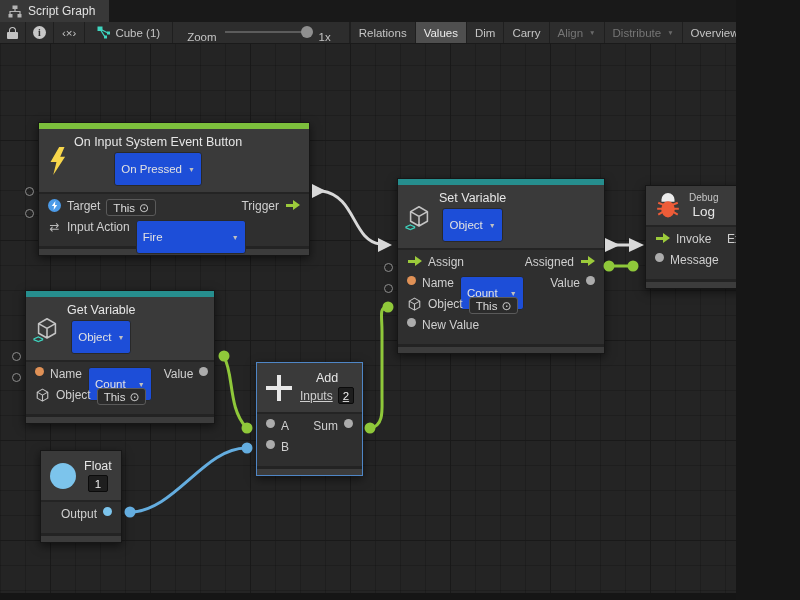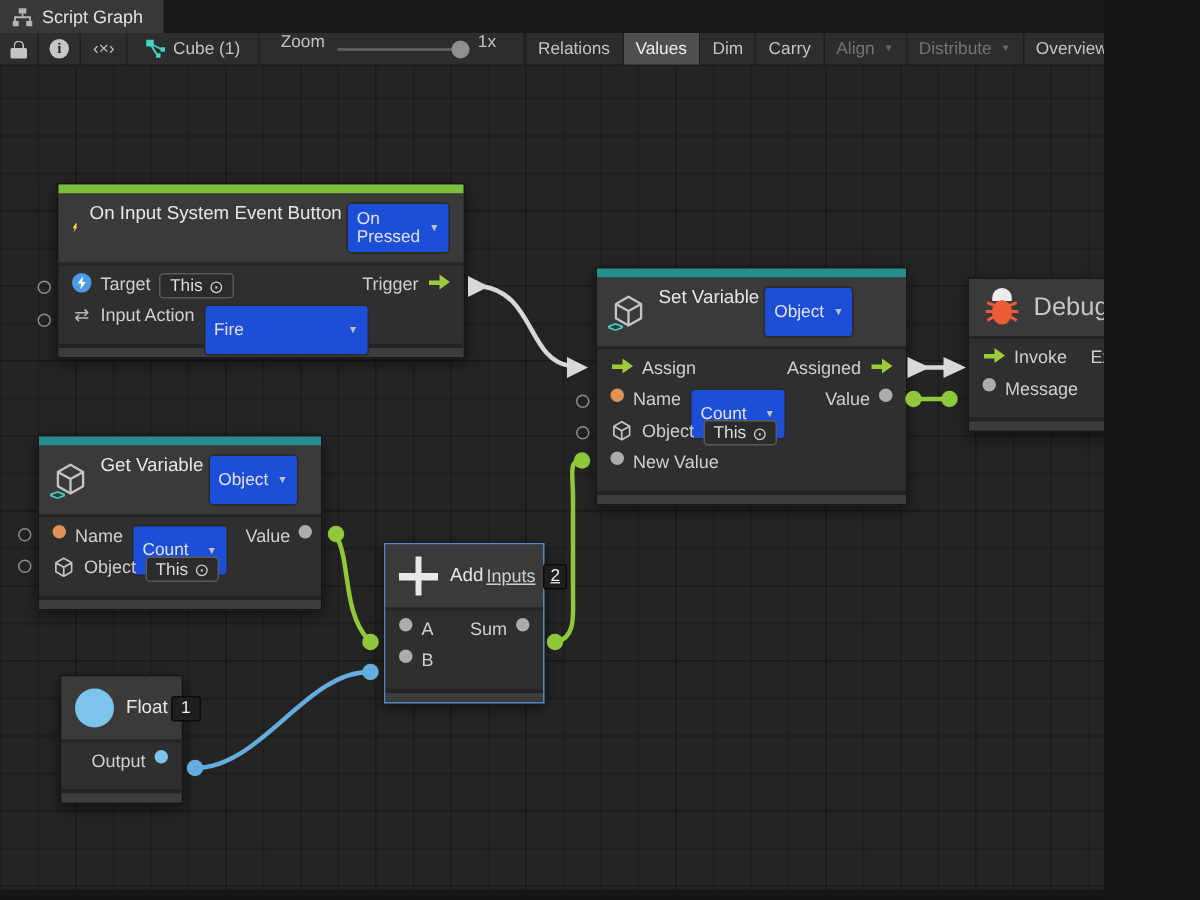--- a/index.html
+++ b/index.html
@@ -14,21 +14,21 @@
   .maxbox{width:10px;height:9px;border:1.5px solid #C9C9C9;}
 
   
   .toolbar{position:absolute;left:0;top:22px;width:800px;height:22px;background:#2D2D2D;border-bottom:1px solid #1A1A1A;display:flex;align-items:stretch;font-size:11.5px;color:#C4C4C4;}
   .tbtn{display:flex;align-items:center;justify-content:center;gap:4px;padding:0 8px;border-right:1px solid #1F1F1F;white-space:nowrap;}
   .tbtn.icon-only{padding:0 7px;}
   .tbtn.active{background:#4F4F4F;color:#ECECEC;}
   .tbtn.disabled{color:#757575;}
   .tbtn .mini-caret{font-size:6.5px;color:#9A9A9A;margin-left:2px;}
   .tbtn.disabled .mini-caret{color:#6A6A6A;}
-  .zoomgrp{display:flex;align-items:flex-start;gap:8px;padding:0 18px 0 14px;border-right:1px solid #1F1F1F;}
+  .zoomgrp{display:flex;align-items:flex-end;gap:8px;padding:0 18px 0 14px;border-right:1px solid #1F1F1F;}
   .slider{position:relative;width:86px;height:22px;}
   .slider .track{position:absolute;left:0;right:0;top:10px;height:2px;background:#5C5C5C;}
   .slider .handle{position:absolute;right:-2px;top:5px;width:12px;height:12px;border-radius:50%;background:#8F8F8F;}
   .rightgrp{margin-left:auto;display:flex;align-items:stretch;}
   .rightgrp .tbtn:first-child{border-left:1px solid #1F1F1F;}
   
   .lock{position:relative;width:11px;height:12px;}
   .lock .shackle{position:absolute;left:2px;top:0;width:7px;height:6px;border:1.7px solid #C4C4C4;border-bottom:none;border-radius:4px 4px 0 0;}
   .lock .body{position:absolute;left:0;bottom:0;width:11px;height:7px;background:#C4C4C4;border-radius:1px;}
   .info-circle{width:13px;height:13px;border-radius:50%;background:#C6C6C6;color:#2D2D2D;font-weight:bold;font-size:10px;display:flex;align-items:center;justify-content:center;font-family:"Liberation Serif",serif;}
@@ -42,23 +42,23 @@
       linear-gradient(90deg,rgba(0,0,0,.16) 1px,transparent 1px);
     background-size:100px 100px,100px 100px,25px 25px,25px 25px;
     background-position:50px 96px,50px 96px,0 21px,0 21px;}
   .bottombar{position:absolute;left:0;top:593px;width:800px;height:7px;background:#151515;}
 
   
   .node{position:absolute;background:#2F2F2F;border:1px solid #161616;box-shadow:0 3px 9px rgba(0,0,0,.55);z-index:2;}
   .node.selected{border:1px solid #4F86C6;}
   .colorbar{height:6px;}
   .nhead{display:flex;align-items:center;gap:8px;padding:6px 9px;background:#3A3A3A;}
-  .nhead-col{display:flex;gap:3px;align-items:flex-start;}
+  .nhead-col{display:flex;flex-direction:column;gap:3px;align-items:center;}
   .ntitle{font-size:12.5px;color:#E6E6E6;white-space:nowrap;}
-  .nsub{font-size:17px;color:#C6C6C6;}
+  .nsub{font-size:10px;color:#C6C6C6;}
   .nbody{border-top:2px solid #242424;padding:5px 0;background:#2F2F2F;}
   .nrow{height:21px;display:flex;align-items:flex-start;gap:6px;padding:0 9px;font-size:12px;color:#CFCFCF;white-space:nowrap;}
   .nfoot{height:9px;background:#3C3C3C;border-top:3px solid #232323;}
   .spacer{flex:1;}
 
   .pdot{width:9px;height:9px;border-radius:50%;background:#ACACAC;flex:none;}
   .pdot.orange{background:#E09156;}
   .pdot.blue{background:#7CC4EC;}
   .oport{position:absolute;width:9px;height:9px;border:1.5px solid #8C8C8C;border-radius:50%;background:transparent;}
 

